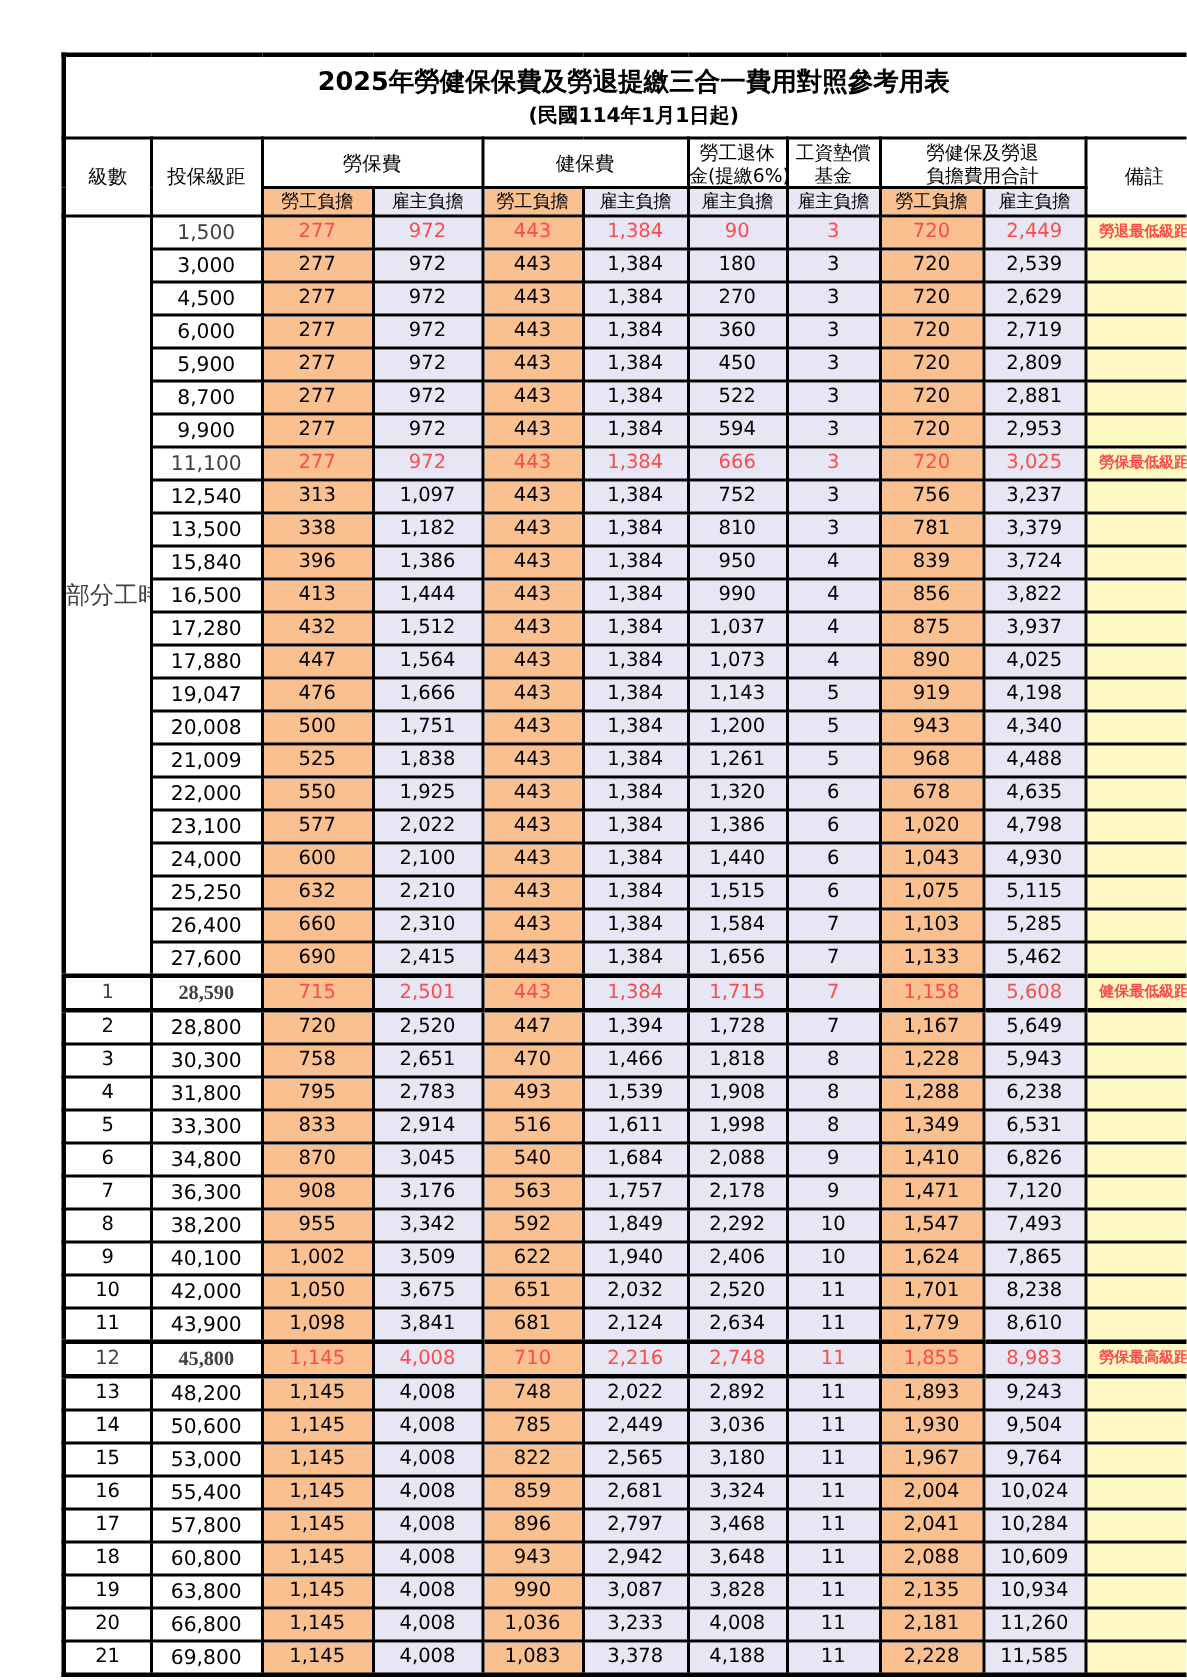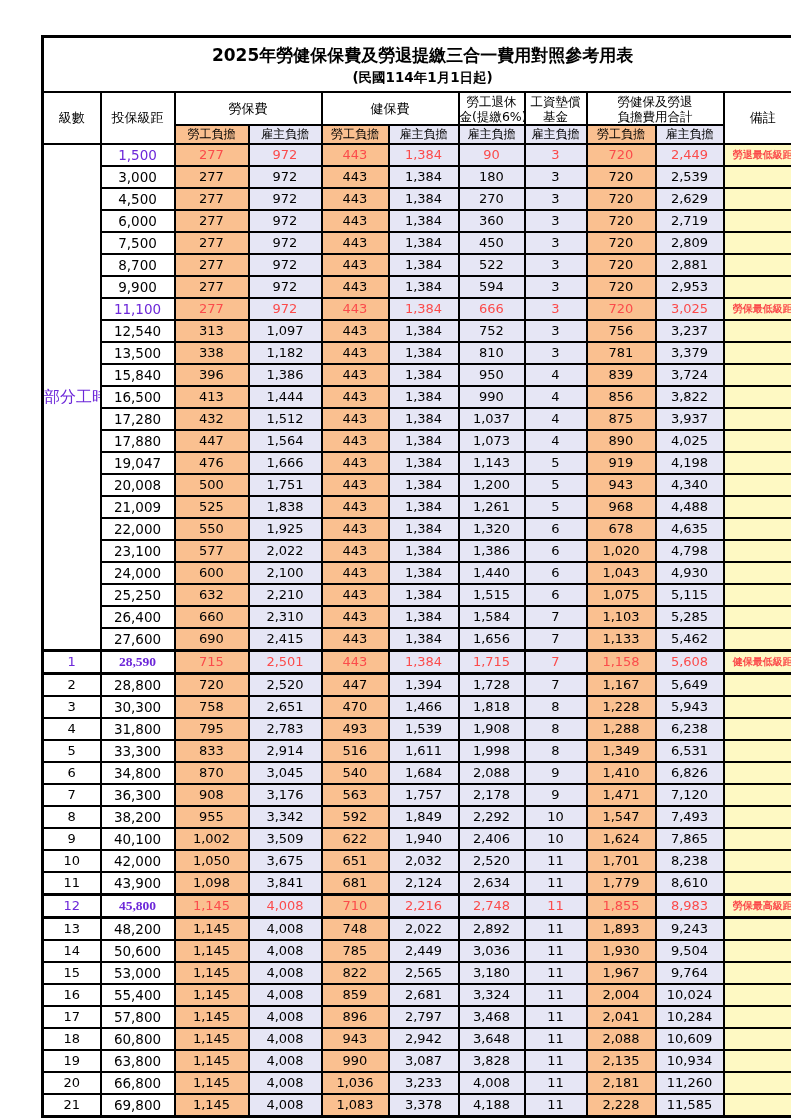--- a/index.html
+++ b/index.html
@@ -44,21 +44,21 @@
   th.er{background:var(--er-bg);}
   
   tbody td{height:20px;font-size:13px;line-height:20px;}
   td.level-cell{background:#fff;font-size:13px;}
   td.part-time{font-size:16px;}
   td.salary{background:#fff;font-size:13.5px;}
   td.emp{background:var(--emp-bg);}
   td.er{background:var(--er-bg);}
   td.remark{background:#fef9c3;font-size:10px;font-weight:bold;color:var(--red);letter-spacing:0;}
   tr.red-row td{color:var(--red);}
-  tr.red-row td.salary,tr.red-row td.level-cell{color:#6d28d9;}
+  tr.red-row td.salary,tr.red-row td.level-cell{color:#404040;}
   tr.thick-row td{border-top-width:3px;border-bottom-width:3px;}
   tr.thick-row td.salary{font-weight:bold;font-family:Liberation Serif, serif;}
 </style>
 </head>
 <body>
 
 <div class="page">
   <table>
     <colgroup>
       <col style="width:58px">
@@ -154,21 +154,21 @@
           <td class="er">972</td>
           <td class="emp">443</td>
           <td class="er">1,384</td>
           <td class="er">360</td>
           <td class="er">3</td>
           <td class="emp">720</td>
           <td class="er">2,719</td>
           <td class="remark"></td>
         </tr>
         <tr>
-          <td class="salary">7,500</td>
+          <td class="salary">5,900</td>
           <td class="emp">277</td>
           <td class="er">972</td>
           <td class="emp">443</td>
           <td class="er">1,384</td>
           <td class="er">450</td>
           <td class="er">3</td>
           <td class="emp">720</td>
           <td class="er">2,809</td>
           <td class="remark"></td>
         </tr>

